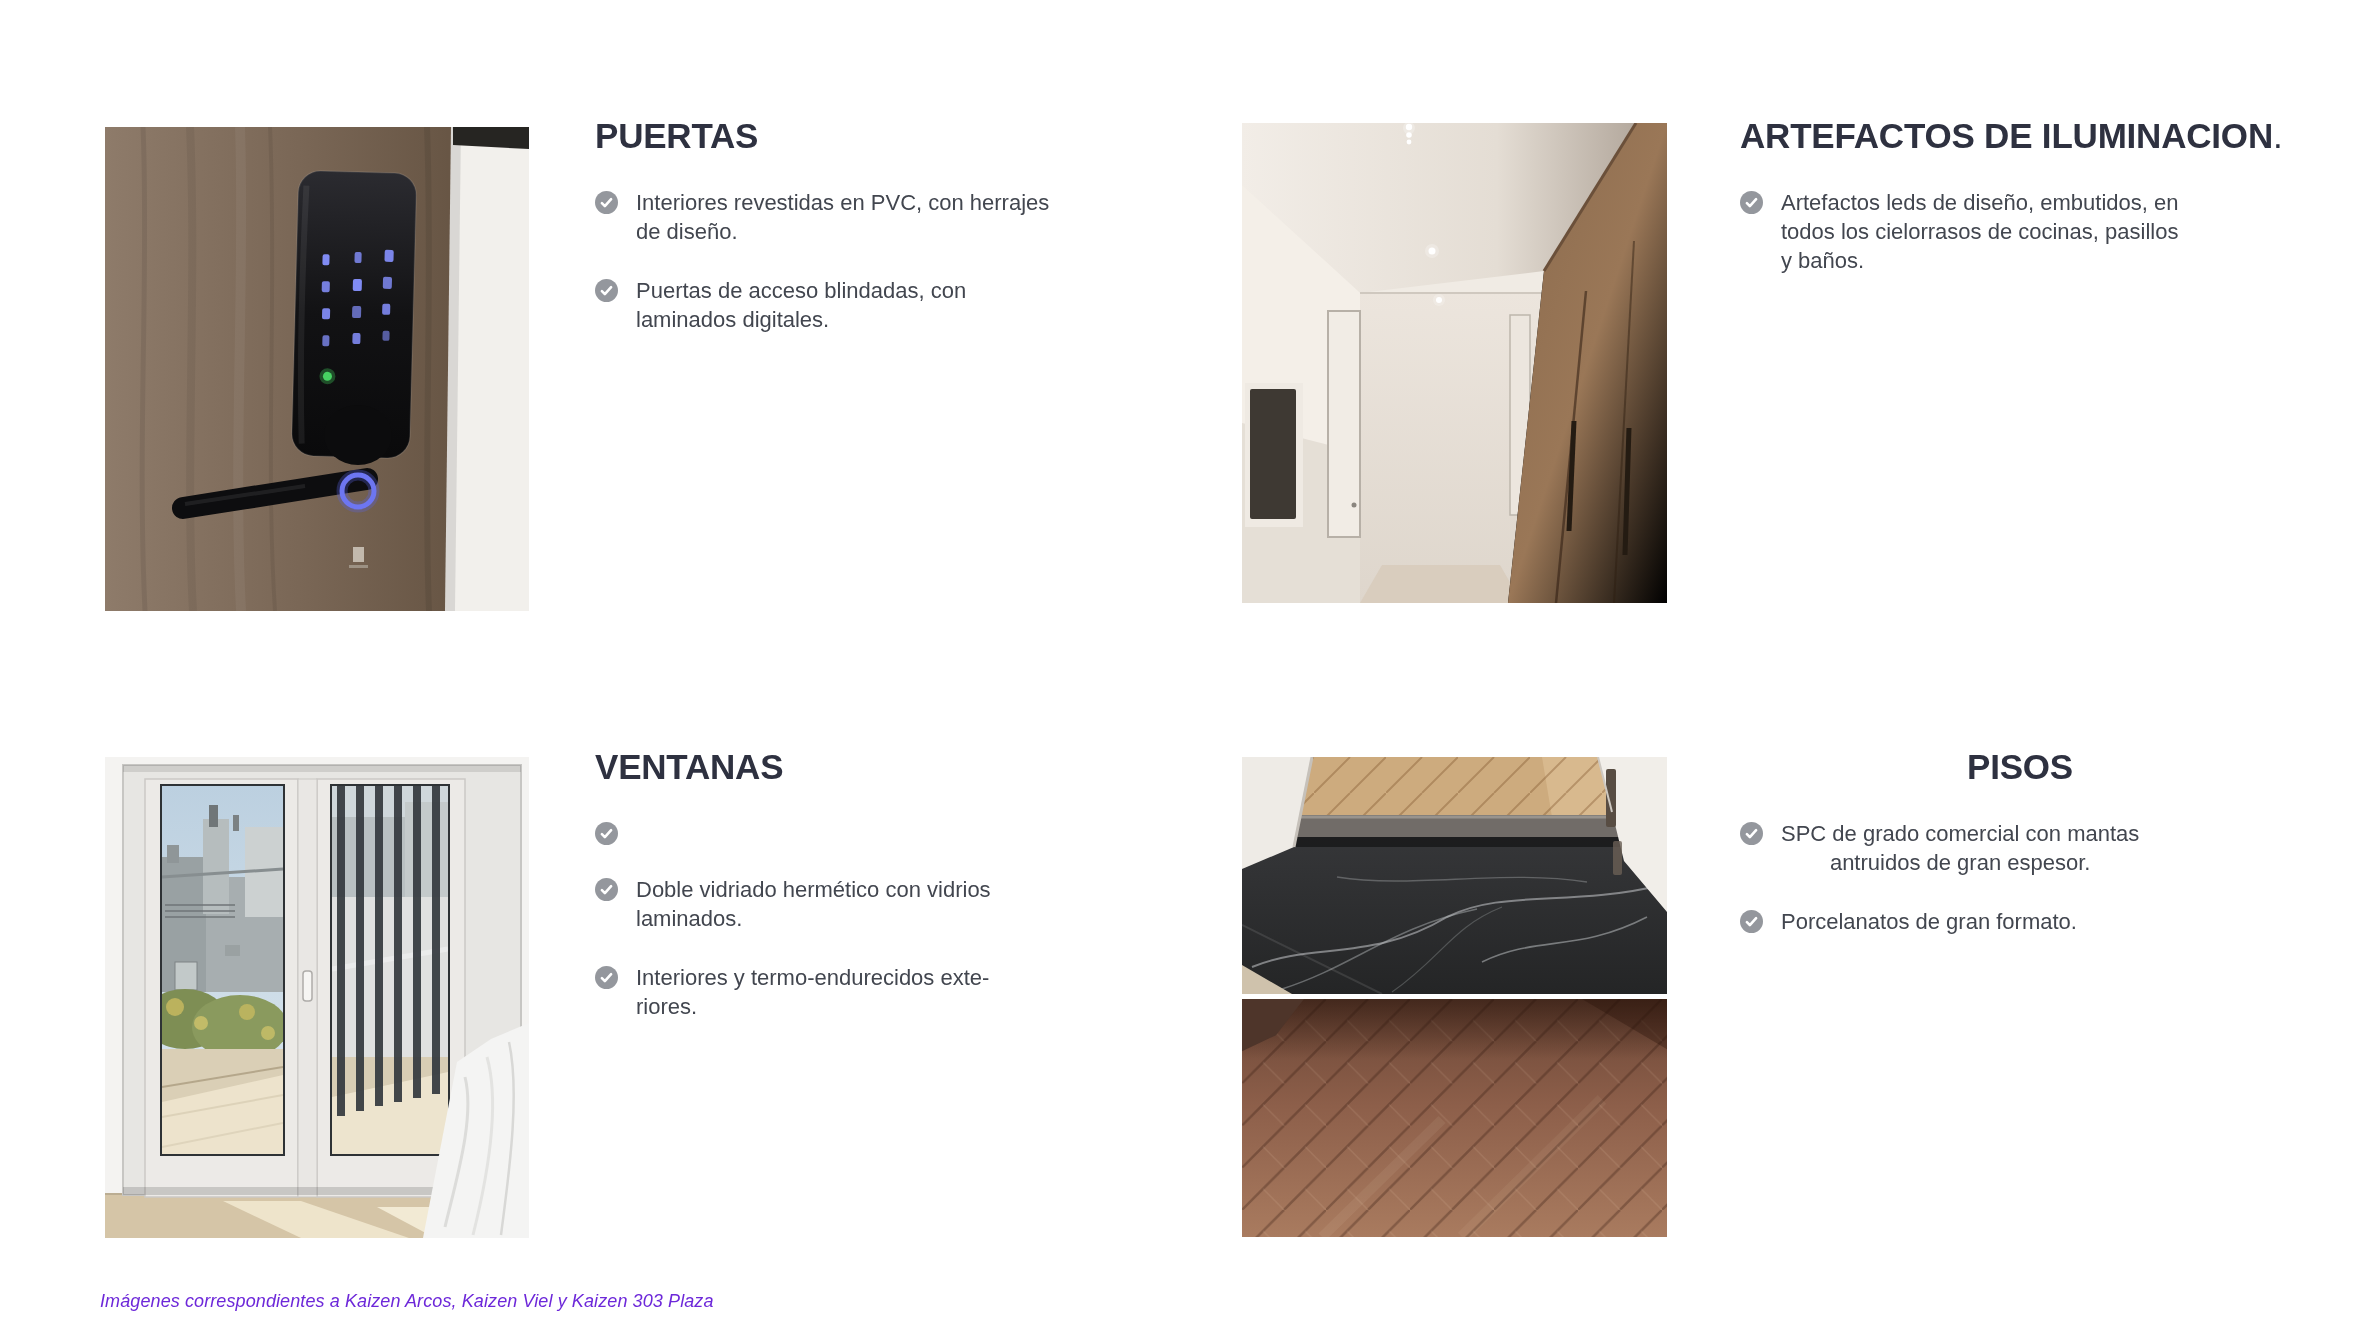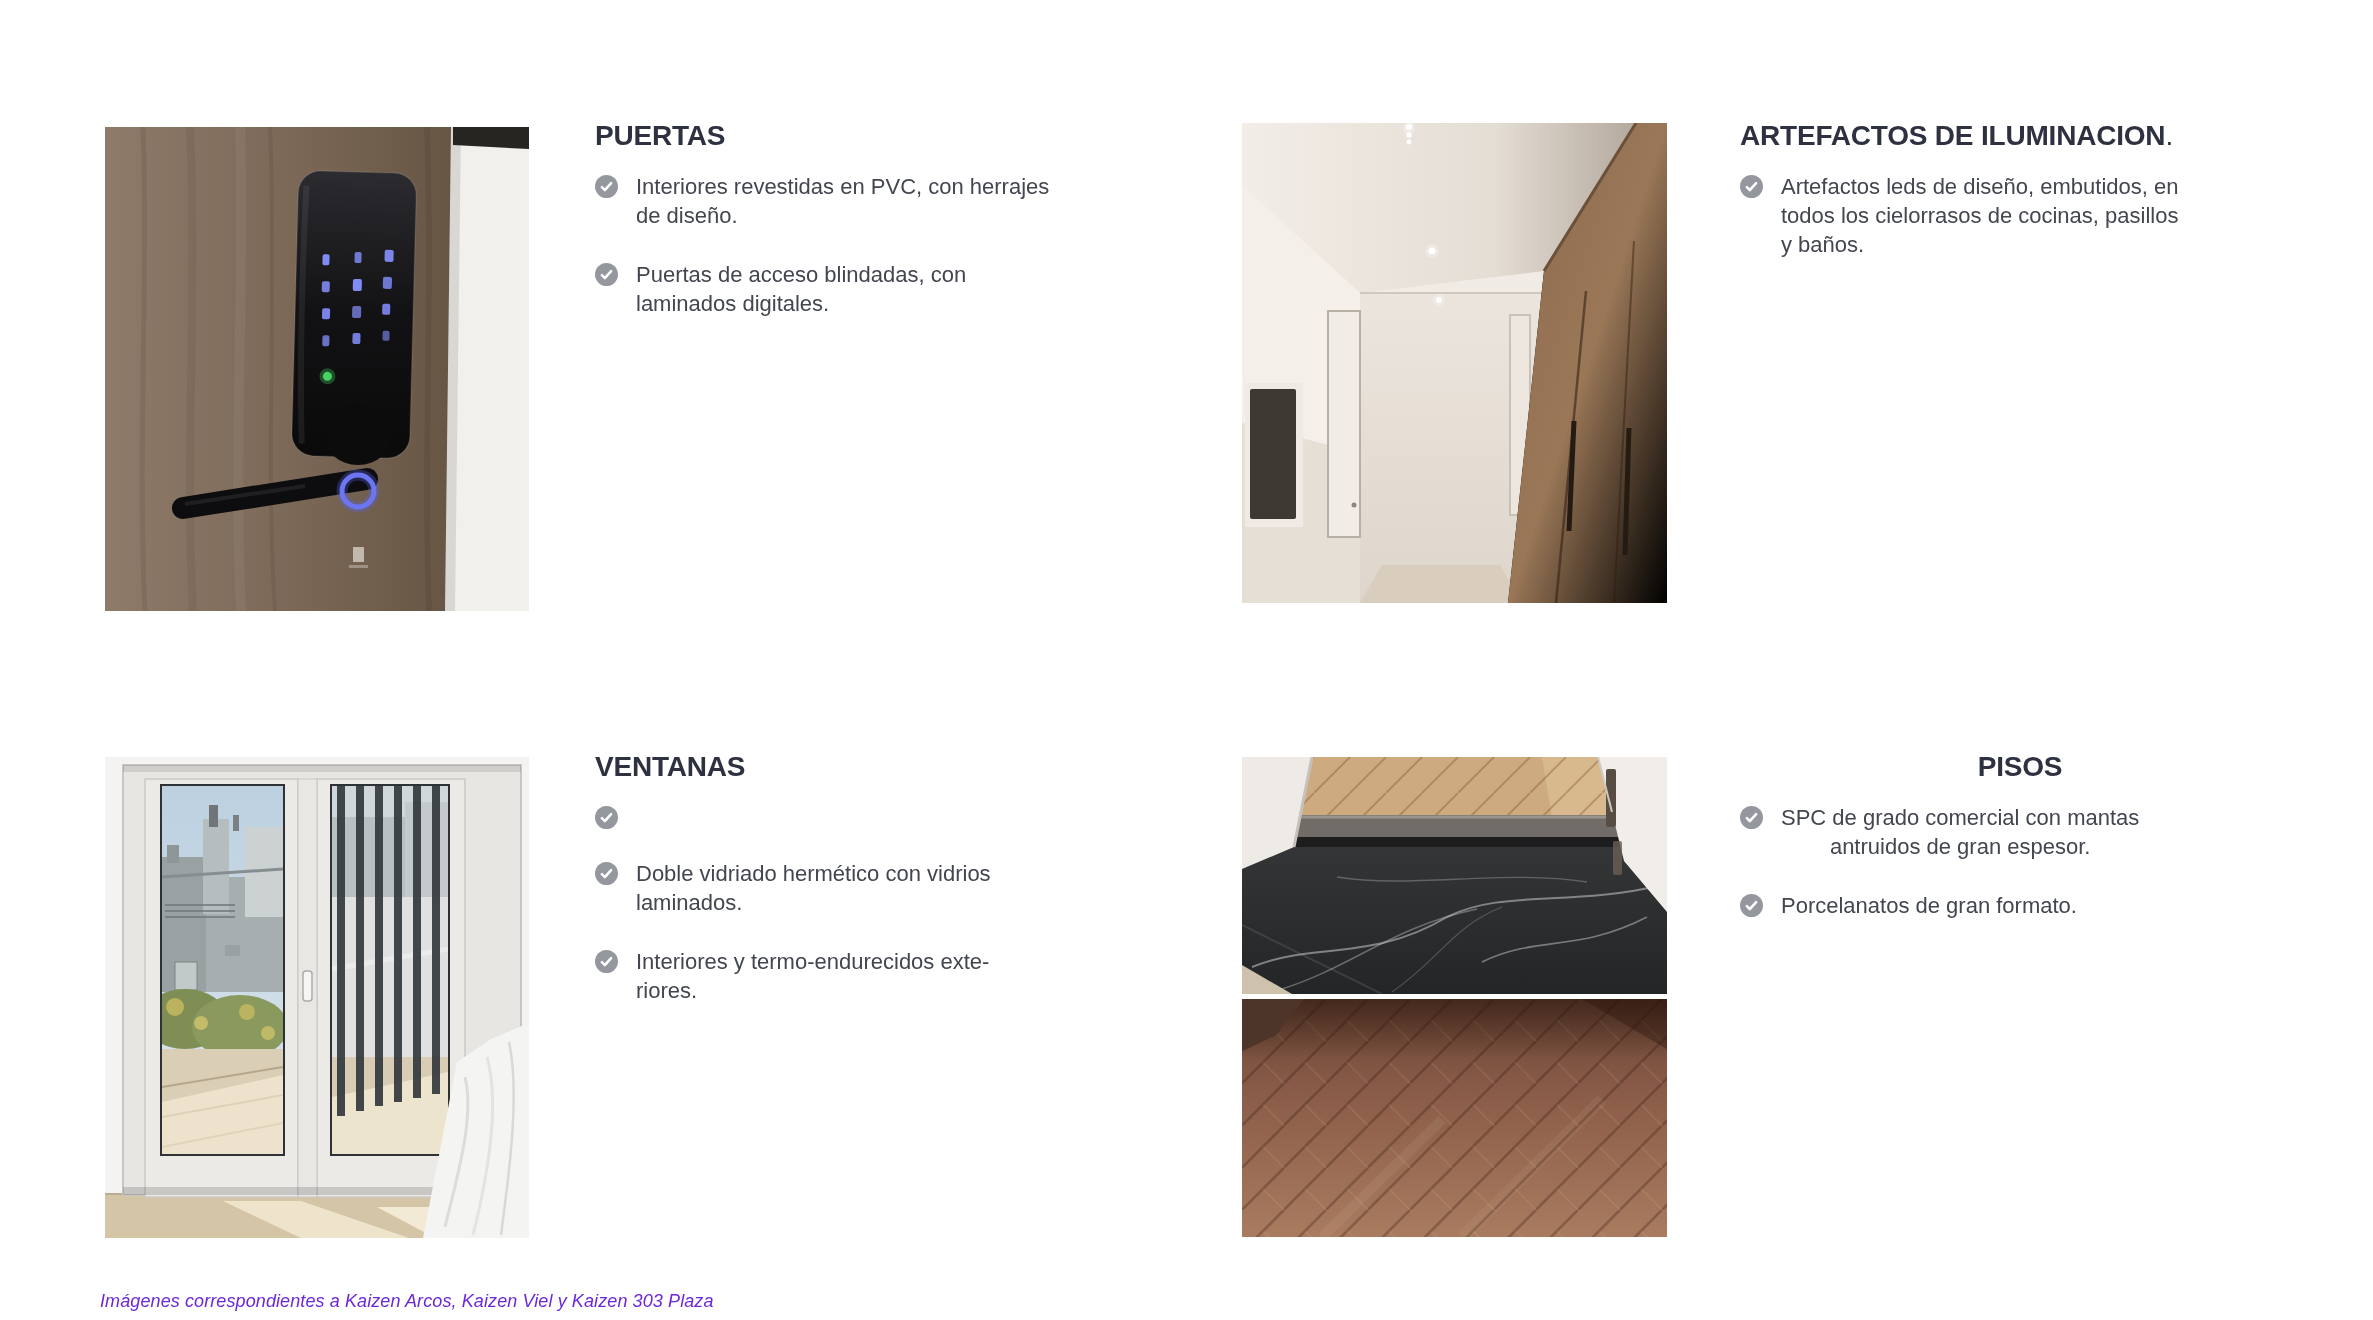--- a/index.html
+++ b/index.html
@@ -12,24 +12,24 @@
   #photo-window{left:105px;top:757px;width:424px;height:481px;}
   #photo-floors{left:1242px;top:757px;width:425px;height:480px;background:#ffffff;}
   .floors-sub{position:absolute;left:0;width:100%;overflow:hidden;}
   #floors-top{top:0;height:237px;}
   #floors-bottom{top:242px;height:238px;}
   .textcol{position:absolute;width:560px;}
   #col-puertas{left:595px;top:118px;}
   #col-iluminacion{left:1740px;top:118px;}
   #col-ventanas{left:595px;top:749px;}
   #col-pisos{left:1740px;top:749px;text-align:center;}
-  .textcol h2{font-size:28px;font-weight:700;color:#2e3140;line-height:36px;margin:0;
+  .textcol h2{font-size:35px;font-weight:700;color:#2e3140;line-height:36px;margin:0;
               letter-spacing:-0.2px;}
   .title-suffix{font-weight:400;}
-  .bullets{margin-top:18px;}
+  .bullets{margin-top:34px;}
   .bullet{display:flex;align-items:flex-start;margin-bottom:30px;}
   .check{width:23px;height:23px;flex:0 0 23px;margin-top:3px;}
   .bullet-text{margin-left:18px;font-size:22px;line-height:29px;color:#42464f;}
   .line{white-space:nowrap;}
   .footer{position:absolute;left:100px;top:1291px;font-size:18px;font-style:italic;
           color:#6d28d9;letter-spacing:0.1px;}
 </style>
 </head>
 <body>
 

